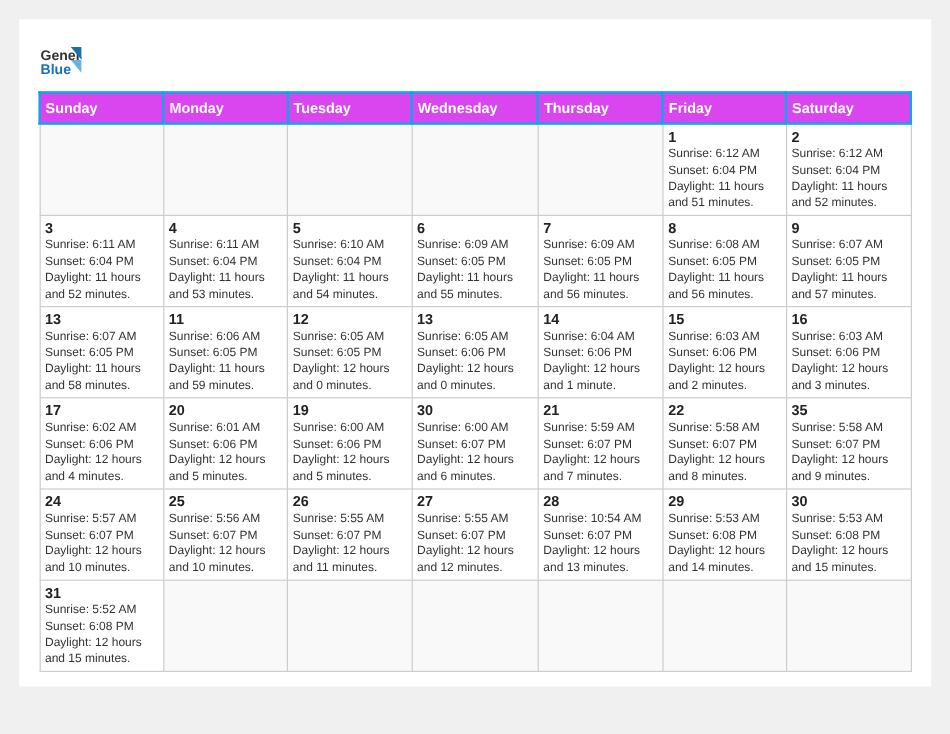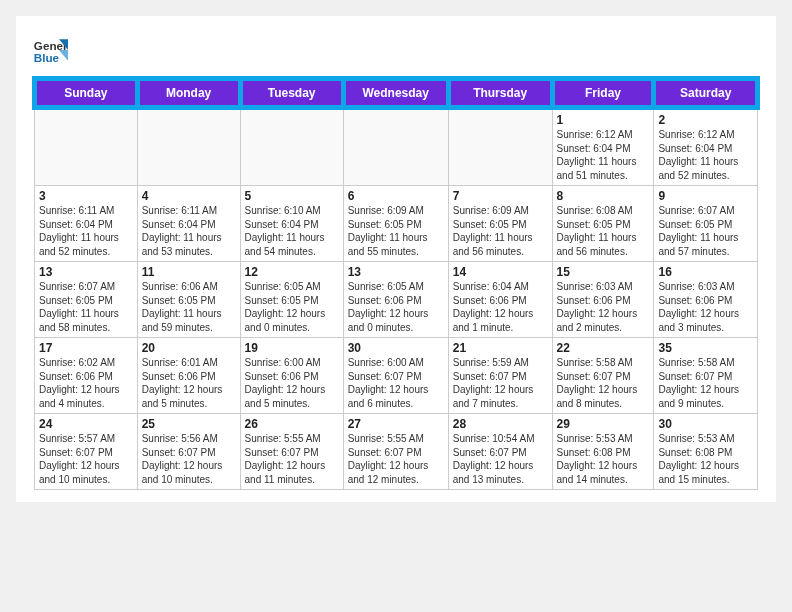--- a/index.html
+++ b/index.html
@@ -43,27 +43,27 @@
     .subtitle {
       font-size: 14px;
       color: #444;
     }
     .calendar {
       width: 100%;
       border-collapse: collapse;
       margin-top: 8px;
     }
     .calendar th {
-      background: #6d28d9;
+      background: #d946ef;
       color: #fff;
       font-size: 12px;
       font-weight: bold;
       padding: 5px 4px;
-      text-align: center;
-      border: 5px solid #0ea5e9;
+      text-align: left;
+      border: 2px solid #0ea5e9;
     }
     .calendar td {
       border: 1px solid #ccc;
       vertical-align: top;
       padding: 3px 4px;
       font-size: 9.5px;
       color: #333;
       width: 108px;
       min-height: 72px;
       background: #fff;
@@ -340,15 +340,30 @@
 and 14 minutes.</div>
           </td>
           <td>
             <span class="day-num">30</span>
             <div class="day-info">Sunrise: 5:53 AM
 Sunset: 6:08 PM
 Daylight: 12 hours
 and 15 minutes.</div>
           </td>
         </tr>
+        <tr class="week-row">
+          <td>
+            <span class="day-num">31</span>
+            <div class="day-info">Sunrise: 5:52 AM
+Sunset: 6:08 PM
+Daylight: 12 hours
+and 15 minutes.</div>
+          </td>
+          <td class="last-row"></td>
+          <td class="last-row"></td>
+          <td class="last-row"></td>
+          <td class="last-row"></td>
+          <td class="last-row"></td>
+          <td class="last-row"></td>
+        </tr>
       </tbody>
   </table>
 </div>
 
 </body></html>

